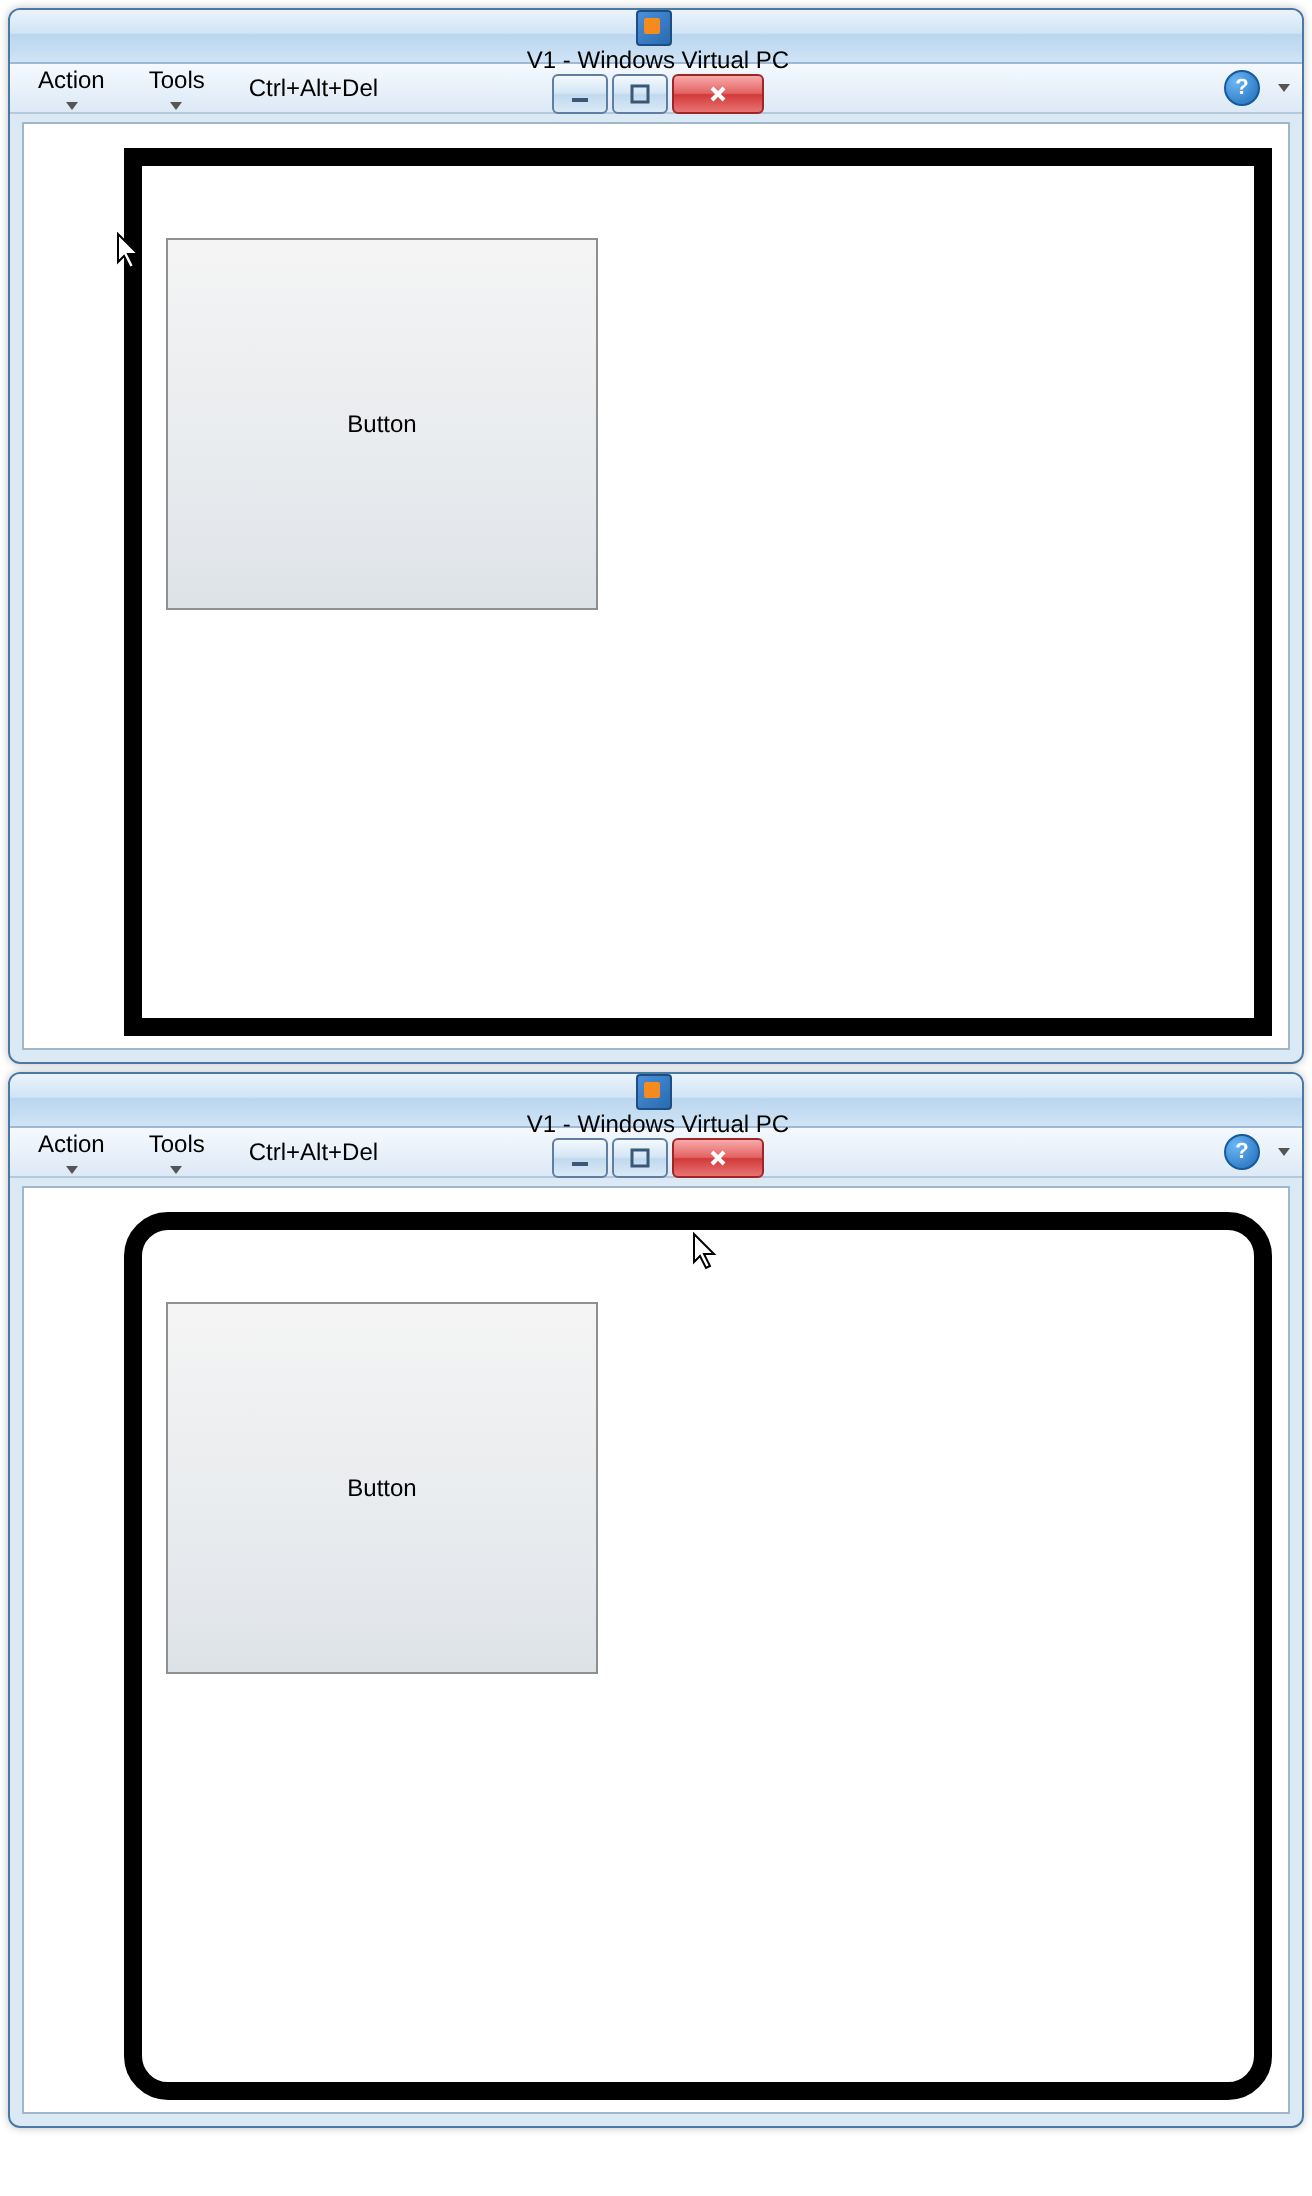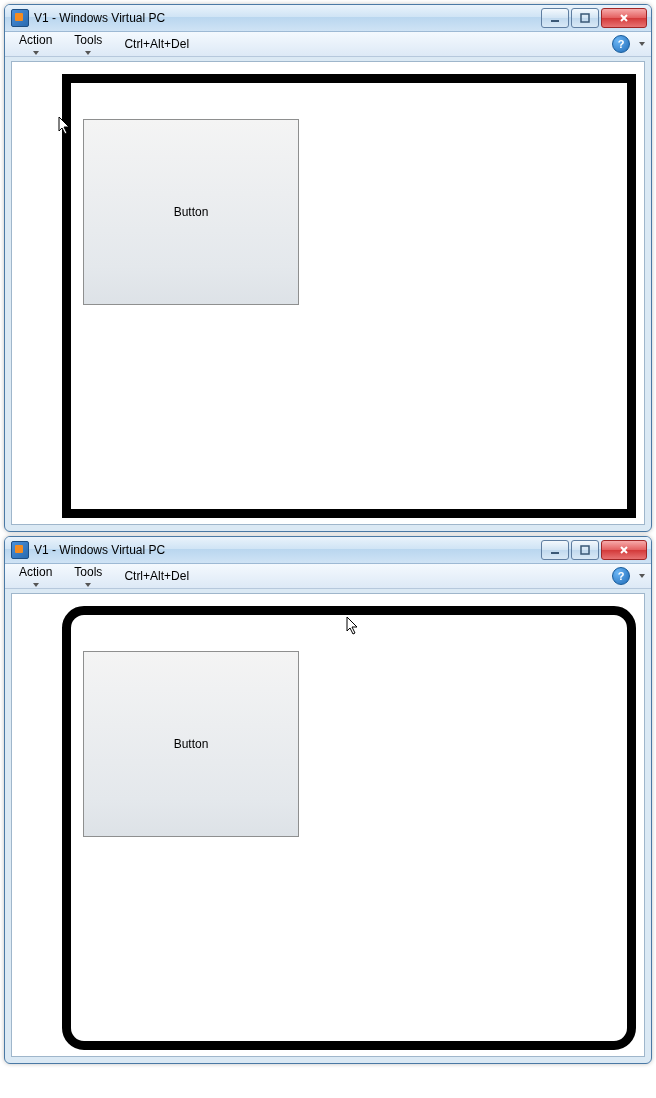--- a/index.html
+++ b/index.html
@@ -18,20 +18,21 @@
     box-shadow: 0 0 4px rgba(0,0,0,0.25);
     overflow: hidden;
   }
   .titlebar {
     height: 26px;
     display: flex;
     align-items: center;
     padding: 0 4px 0 6px;
     background: linear-gradient(to bottom, #eaf3fb 0%, #d0e4f5 45%, #b9d6ef 46%, #cfe3f5 100%);
     border-bottom: 1px solid #9db9d4;
+    flex-direction: column;
   }
   .app-icon {
     width: 16px;
     height: 16px;
     margin-right: 5px;
     flex: 0 0 auto;
     background:
       linear-gradient(135deg, #4a8fd9 0%, #2a6bb0 100%);
     border: 1px solid #1d4e83;
     border-radius: 2px;

